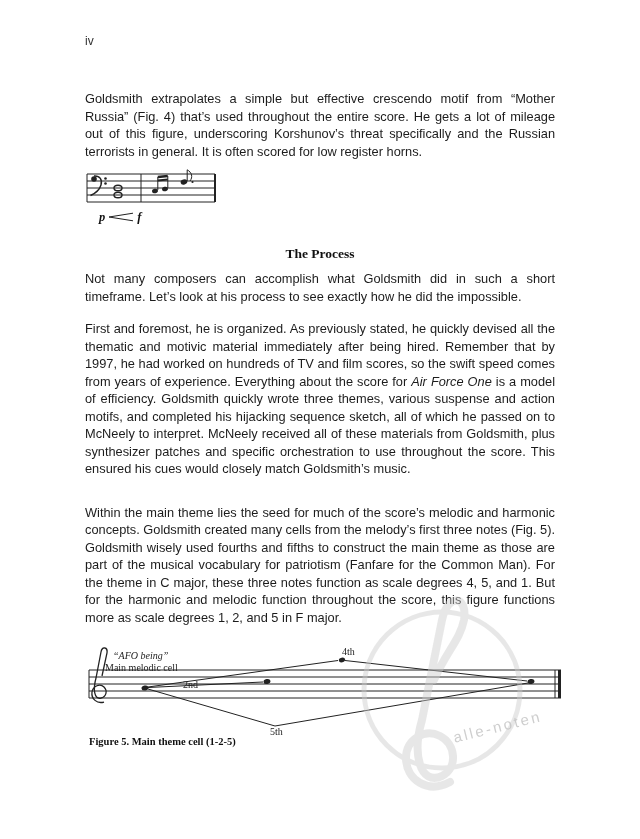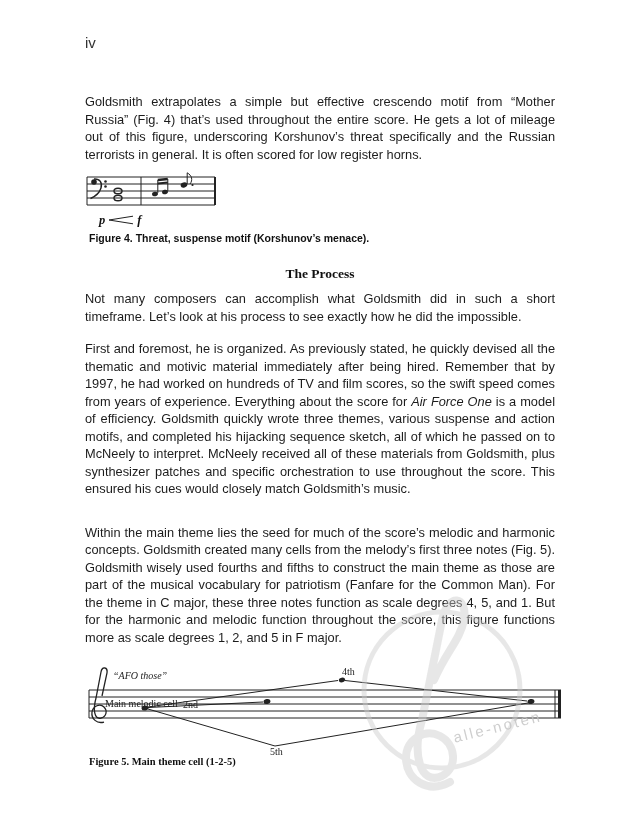--- a/index.html
+++ b/index.html
@@ -8,21 +8,21 @@
     position: relative;
     width: 640px;
     height: 839px;
     background: #ffffff;
     font-family: "Liberation Sans", "DejaVu Sans", sans-serif;
     color: #1c1c1c;
     padding: 34px 85px 20px 85px;
     overflow: hidden;
   }
   .page-number {
-    font-size: 15px;
+    font-size: 12px;
     color: #333;
     margin-bottom: 42px;
   }
   .para {
     font-size: 12.8px;
     line-height: 17.5px;
     text-align: justify;
     margin: 0;
   }
   .para em { font-style: italic; }
@@ -150,21 +150,20 @@
         <circle cx="107.5" cy="13" r="1.1" fill="#222"></circle>
       </g>
     </svg>
     <div class="dyn-row">
       <span>p</span>
       <svg width="26" height="10" viewBox="0 0 26 10" aria-hidden="true">
         <path d="M1,5 L25,1.2 M1,5 L25,8.8" fill="none" stroke="#222" stroke-width="1"></path>
       </svg>
       <span>f</span>
     </div>
-    <figcaption class="fig-caption">Figure 4. Threat, suspense motif (Korshunov’s menace).</figcaption>
   </figure>
 
   <h2 class="heading">The Process</h2>
 
   <p class="para" id="p2">Not many composers can accomplish what Goldsmith did in such a short timeframe. Let’s look at his process to see exactly how he did the impossible.</p>
 
   <p class="para" id="p3"><span>First and foremost, he is organized. As previously stated, he quickly devised all the thematic and motivic material immediately after being hired. Remember that by 1997, he had worked on hundreds of TV and film scores, so the swift speed comes from years of experience. Everything about the score for </span><em>Air Force One</em><span> is a model of efficiency. Goldsmith quickly wrote three themes, various suspense and action motifs, and completed his hijacking sequence sketch, all of which he passed on to McNeely to interpret. McNeely received all of these materials from Goldsmith, plus synthesizer patches and specific orchestration to use throughout the score. This ensured his cues would closely match Goldsmith’s music.</span></p>
 
   <p class="para" id="p4">Within the main theme lies the seed for much of the score’s melodic and harmonic concepts. Goldsmith created many cells from the melody’s first three notes (Fig. 5). Goldsmith wisely used fourths and fifths to construct the main theme as those are part of the musical vocabulary for patriotism (Fanfare for the Common Man). For the theme in C major, these three notes function as scale degrees 4, 5, and 1. But for the harmonic and melodic function throughout the score, this figure functions more as scale degrees 1, 2, and 5 in F major.</p>
 
@@ -190,22 +189,22 @@
         <line x1="63" y1="47" x2="190" y2="84"></line>
         <line x1="190" y1="84" x2="443" y2="41"></line>
       </g>
       <g fill="#222">
         <ellipse cx="60" cy="46" rx="3.5" ry="2.5" transform="rotate(-12 60 46)"></ellipse>
         <ellipse cx="182" cy="39.5" rx="3.5" ry="2.5" transform="rotate(-12 182 39.5)"></ellipse>
         <ellipse cx="257" cy="18" rx="3.2" ry="2.3" transform="rotate(-12 257 18)"></ellipse>
         <ellipse cx="446" cy="39.5" rx="3.5" ry="2.5" transform="rotate(-12 446 39.5)"></ellipse>
       </g>
     </svg>
-    <div class="f5-label f5-theme" style="left:28px; top:8px;">“AFO those”</div>
-    <div class="f5-label" style="left:20px; top:36px;">Main melodic cell</div>
+    <div class="f5-label f5-theme" style="left:28px; top:8px;">“AFO being”</div>
+    <div class="f5-label" style="left:20px; top:20px;">Main melodic cell</div>
     <div class="f5-label" style="left:98px; top:37px;">2nd</div>
     <div class="f5-label" style="left:257px; top:4px;">4th</div>
     <div class="f5-label" style="left:185px; top:84px;">5th</div>
   </figure>
   <div class="fig5-caption">Figure 5. Main theme cell (1-2-5)</div>
 
   <svg class="watermark" viewBox="0 0 260 260" aria-hidden="true">
     <circle cx="112" cy="118" r="78" fill="none" stroke="#cccccc" stroke-width="5"></circle>
     <path d="M120,210 C98,222 76,208 76,186 C76,168 94,156 110,164 C126,172 128,196 112,204 C90,214 82,182 92,148 L112,48 C118,20 138,24 134,48 C130,68 116,80 104,108" fill="none" stroke="#cccccc" stroke-width="8" stroke-linecap="round"></path>
   </svg>

